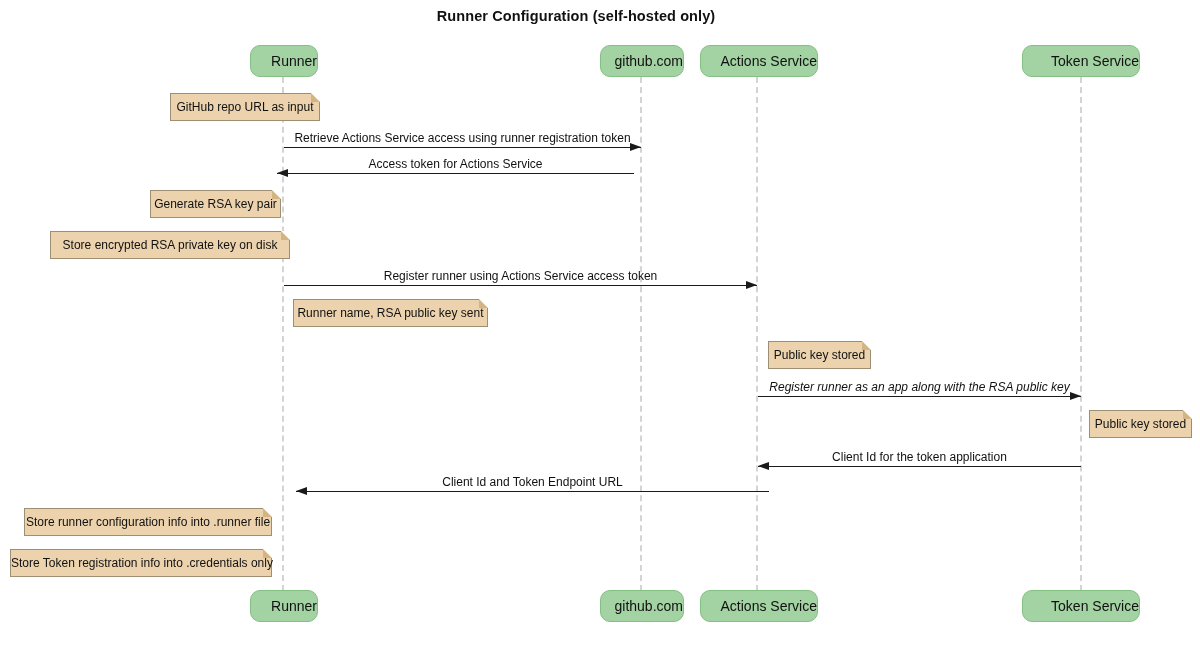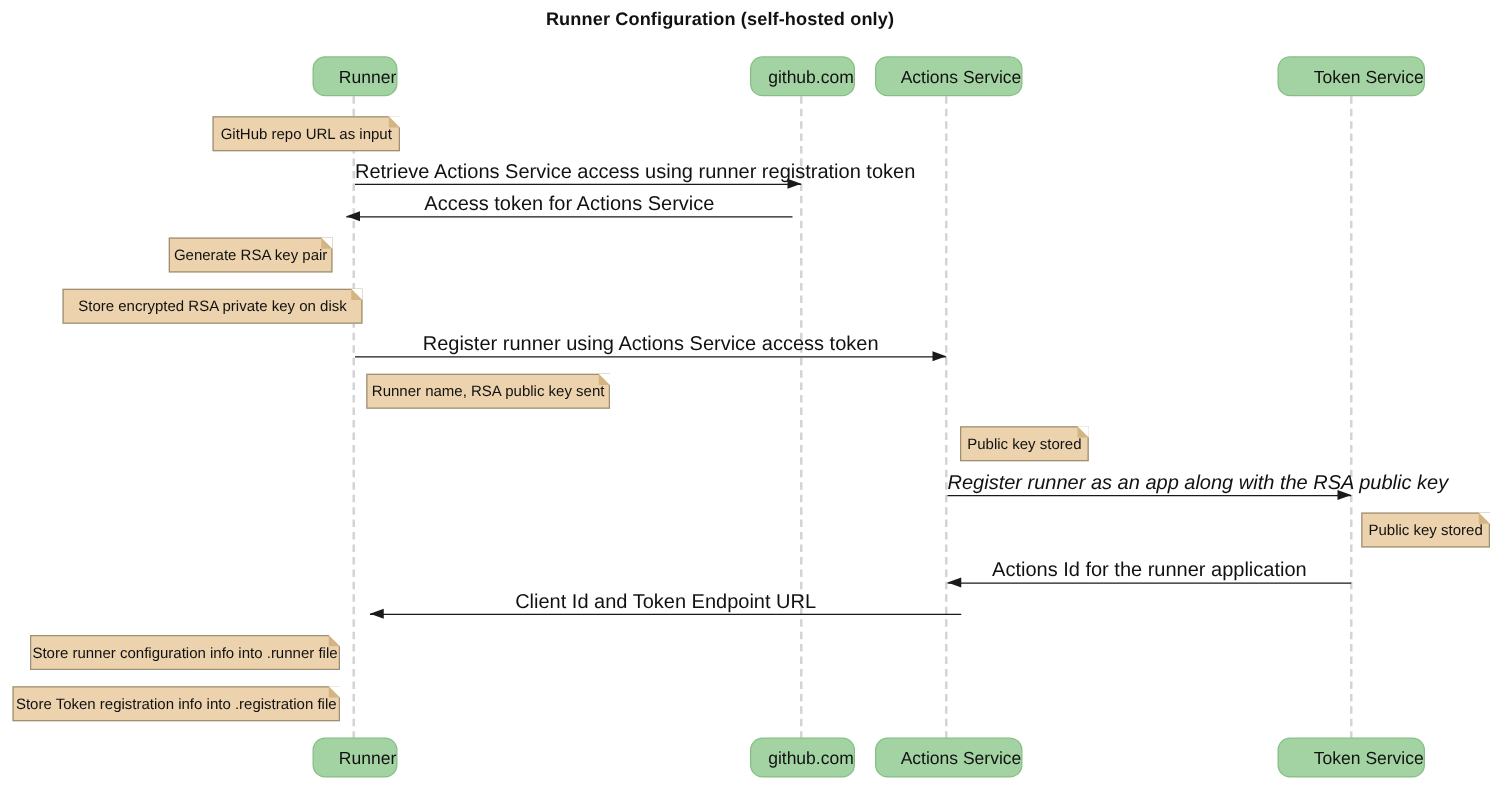--- a/index.html
+++ b/index.html
@@ -37,21 +37,21 @@
     background:var(--note-fill);border:1px solid var(--note-border);
     text-align:center;line-height:26px;font-size:12px;white-space:nowrap;
   }
   .note::before{
     content:"";position:absolute;top:-1px;right:-1px;width:0;height:0;
     border-style:solid;border-width:0 9px 9px 0;
     border-color:var(--background) var(--background) var(--note-fold) var(--note-fold);
   }
   .msg{position:absolute;}
   .msg .lbl{
-    height:16px;line-height:16px;font-size:16px;text-align:center;
+    height:16px;line-height:16px;font-size:12px;text-align:center;
     white-space:nowrap;
   }
   .msg .line{position:relative;height:0;border-top:1px solid var(--message-line);margin-top:1px;}
   .msg .line .head{position:absolute;width:0;height:0;border-style:solid;top:-5px;}
   .msg.dir-right .line .head{
     right:0;border-width:4.5px 0 4.5px 11px;
     border-color:transparent transparent transparent var(--message-line);
   }
   .msg.dir-left .line .head{
     left:0;border-width:4.5px 11px 4.5px 0;
@@ -69,27 +69,27 @@
   <div class="lifeline" style="left:640px;"></div>
   <div class="lifeline" style="left:756px;"></div>
   <div class="lifeline" style="left:1080px;"></div>
 
   <div class="actor" style="left:250px;top:45px;width:68px;">Runner</div>
   <div class="actor" style="left:600px;top:45px;width:84px;">github.com</div>
   <div class="actor" style="left:700px;top:45px;width:118px;">Actions Service</div>
   <div class="actor" style="left:1022px;top:45px;width:118px;">Token Service</div>
 
   <div class="note" style="left:122px;top:93px;width:150px;margin-left:48px;">GitHub repo URL as input</div>
-  <div class="note" style="left:135px;top:190px;width:131px;">Generate RSA key pair</div>
+  <div class="note" style="left:150px;top:190px;width:131px;">Generate RSA key pair</div>
   <div class="note" style="left:50px;top:231px;width:240px;">Store encrypted RSA private key on disk</div>
   <div class="note" style="left:293px;top:299px;width:195px;">Runner name, RSA public key sent</div>
   <div class="note" style="left:768px;top:341px;width:103px;">Public key stored</div>
   <div class="note" style="left:1089px;top:410px;width:103px;">Public key stored</div>
   <div class="note" style="left:24px;top:508px;width:248px;">Store runner configuration info into .runner file</div>
-  <div class="note" style="left:10px;top:549px;width:262px;">Store Token registration info into .registration file</div>
+  <div class="note" style="left:10px;top:549px;width:262px;">Store Token registration info into .credentials only</div>
 
   <div class="msg dir-right" style="left:284px;top:130px;width:357px;">
     <div class="lbl">Retrieve Actions Service access using runner registration token</div>
     <div class="line">
         <span class="head"></span>
       </div>
   </div>
 
   <div class="msg dir-left" style="left:277px;top:156px;width:357px;">
     <div class="lbl">Access token for Actions Service</div>
@@ -106,21 +106,21 @@
   </div>
 
   <div class="msg dir-right" style="left:758px;top:379px;width:323px;font-style:italic;">
     <div class="lbl">Register runner as an app along with the RSA public key</div>
     <div class="line">
         <span class="head"></span>
       </div>
   </div>
 
   <div class="msg dir-left" style="left:758px;top:449px;width:323px;">
-    <div class="lbl">Actions Id for the runner application</div>
+    <div class="lbl">Client Id for the token application</div>
     <div class="line">
         <span class="head"></span>
       </div>
   </div>
 
   <div class="msg dir-left" style="left:296px;top:474px;width:473px;">
     <div class="lbl">Client Id and Token Endpoint URL</div>
     <div class="line">
         <span class="head"></span>
       </div>

